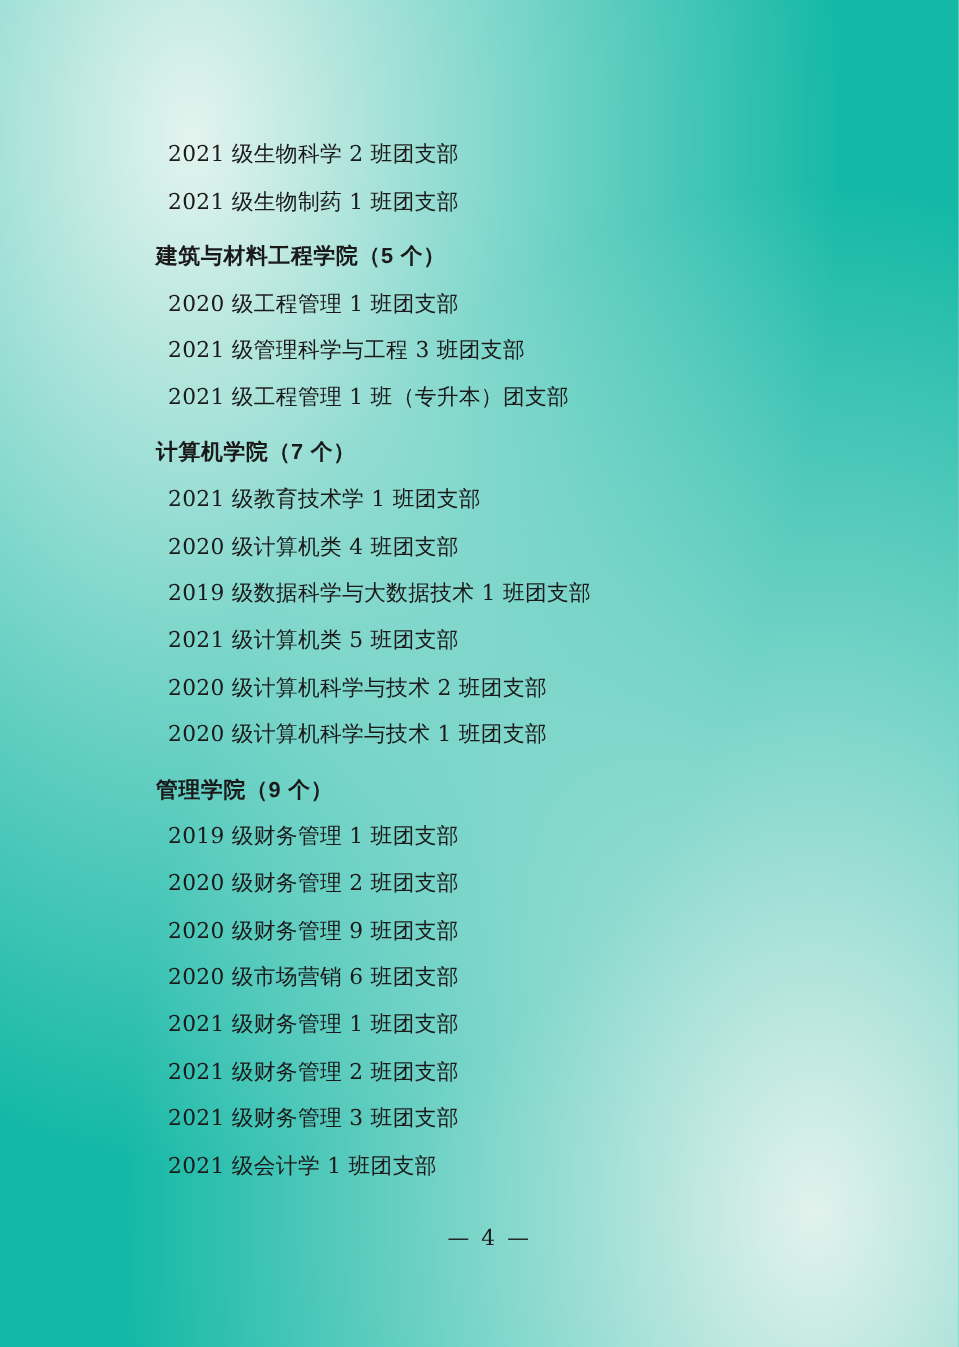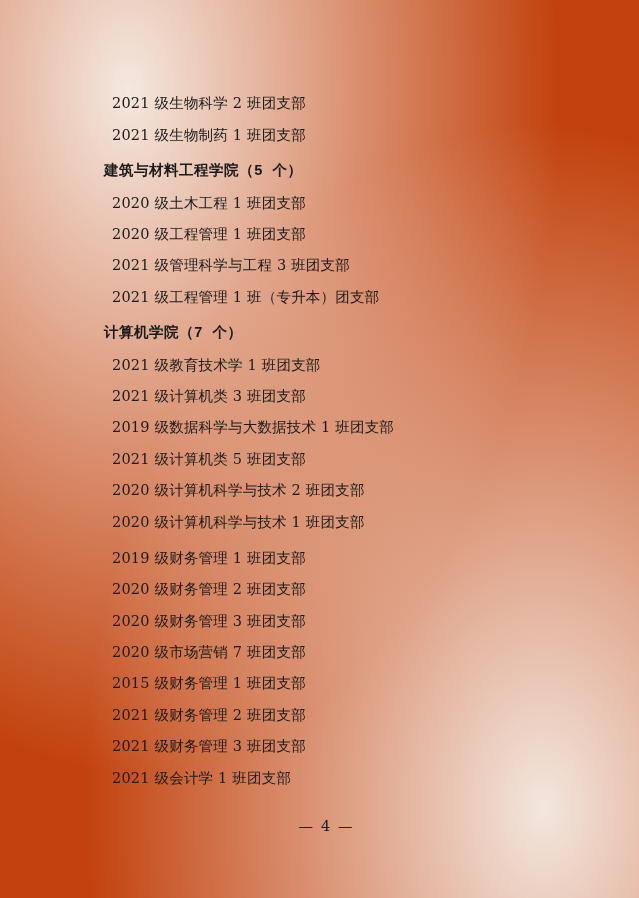--- a/index.html
+++ b/index.html
@@ -10,21 +10,21 @@
     width: 639px;
     height: 898px;
     background: #ffffff;
     font-family: "DejaVu Serif", "Liberation Serif", serif;
     overflow: hidden;
   }
   .page {
     position: relative;
     width: 639px;
     height: 898px;
-    background: #c2410c;
+    background: #14b8a6;
   }
   
   .page::before {
     content: "";
     position: absolute;
     inset: 0;
     background:
       radial-gradient(ellipse at 20% 10%, rgba(250,250,246,0.9), rgba(252,252,249,0) 60%),
       radial-gradient(ellipse at 85% 90%, rgba(248,248,244,0.9), rgba(253,253,250,0) 60%);
     pointer-events: none;
@@ -42,21 +42,21 @@
     font-size: 14.5px;
     line-height: 1;
     white-space: nowrap;
     padding-left: 112px;
     height: 31.4px;
     display: flex;
     align-items: center;
     letter-spacing: 0.2px;
   }
   .line.heading {
-    font-family: Liberation Mono, monospace;
+    font-family: Liberation Sans, sans-serif;
     font-weight: bold;
     font-size: 14.5px;
     padding-left: 104px;
     letter-spacing: 0.5px;
   }
   .line.item {
     padding-left: 112px;
   }
   .spacer-sm {
     height: 5px;
@@ -81,38 +81,38 @@
 </style>
 </head>
 <body>
 
 <div class="page">
   <div class="content" id="body-lines">
       <div class="line item">2021 级生物科学 2 班团支部</div>
       <div class="line item">2021 级生物制药 1 班团支部</div>
       <div class="spacer-sm"></div>
       <div class="line heading">建筑与材料工程学院（5 个）</div>
-      <div class="line item">2020 级土木工程 1 班团支部</div>
       <div class="line item">2020 级工程管理 1 班团支部</div>
       <div class="line item">2021 级管理科学与工程 3 班团支部</div>
       <div class="line item">2021 级工程管理 1 班（专升本）团支部</div>
       <div class="spacer-sm"></div>
       <div class="line heading">计算机学院（7 个）</div>
       <div class="line item">2021 级教育技术学 1 班团支部</div>
-      <div class="line item">2021 级计算机类 3 班团支部</div>
+      <div class="line item">2020 级计算机类 4 班团支部</div>
       <div class="line item">2019 级数据科学与大数据技术 1 班团支部</div>
       <div class="line item">2021 级计算机类 5 班团支部</div>
       <div class="line item">2020 级计算机科学与技术 2 班团支部</div>
       <div class="line item">2020 级计算机科学与技术 1 班团支部</div>
       <div class="spacer-sm"></div>
+      <div class="line heading">管理学院（9 个）</div>
       <div class="line item">2019 级财务管理 1 班团支部</div>
       <div class="line item">2020 级财务管理 2 班团支部</div>
-      <div class="line item">2020 级财务管理 3 班团支部</div>
-      <div class="line item">2020 级市场营销 7 班团支部</div>
-      <div class="line item">2015 级财务管理 1 班团支部</div>
+      <div class="line item">2020 级财务管理 9 班团支部</div>
+      <div class="line item">2020 级市场营销 6 班团支部</div>
+      <div class="line item">2021 级财务管理 1 班团支部</div>
       <div class="line item">2021 级财务管理 2 班团支部</div>
       <div class="line item">2021 级财务管理 3 班团支部</div>
       <div class="line item">2021 级会计学 1 班团支部</div>
     </div>
   <div class="pagenum">
     <span class="dash-left">—</span><span>4</span><span class="dash-right">—</span>
   </div>
 </div>
 
 </body></html>

